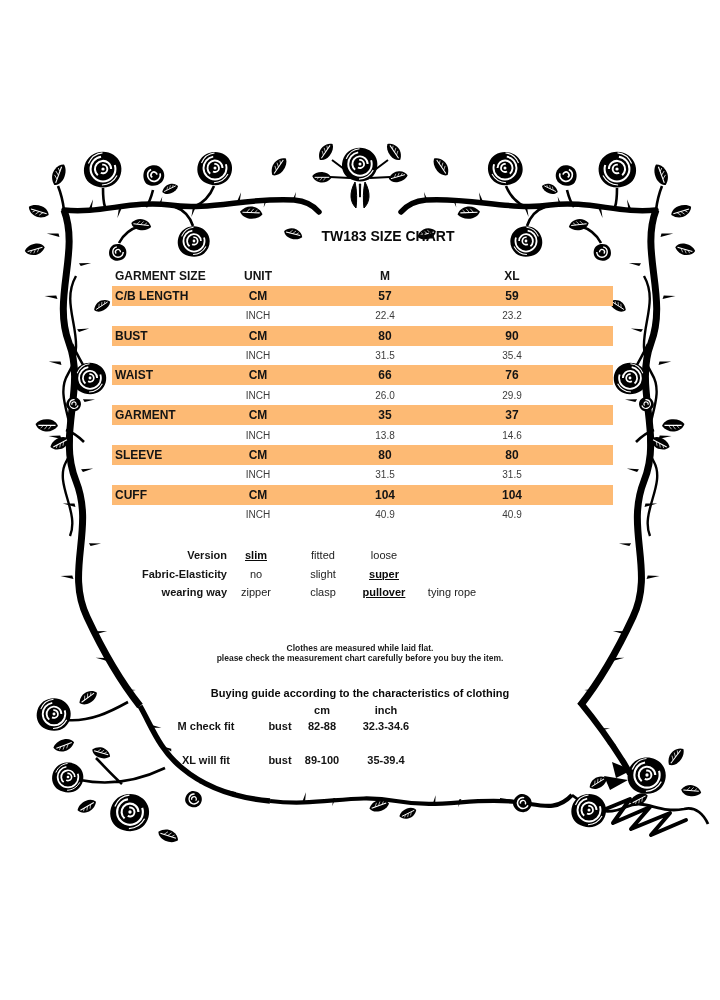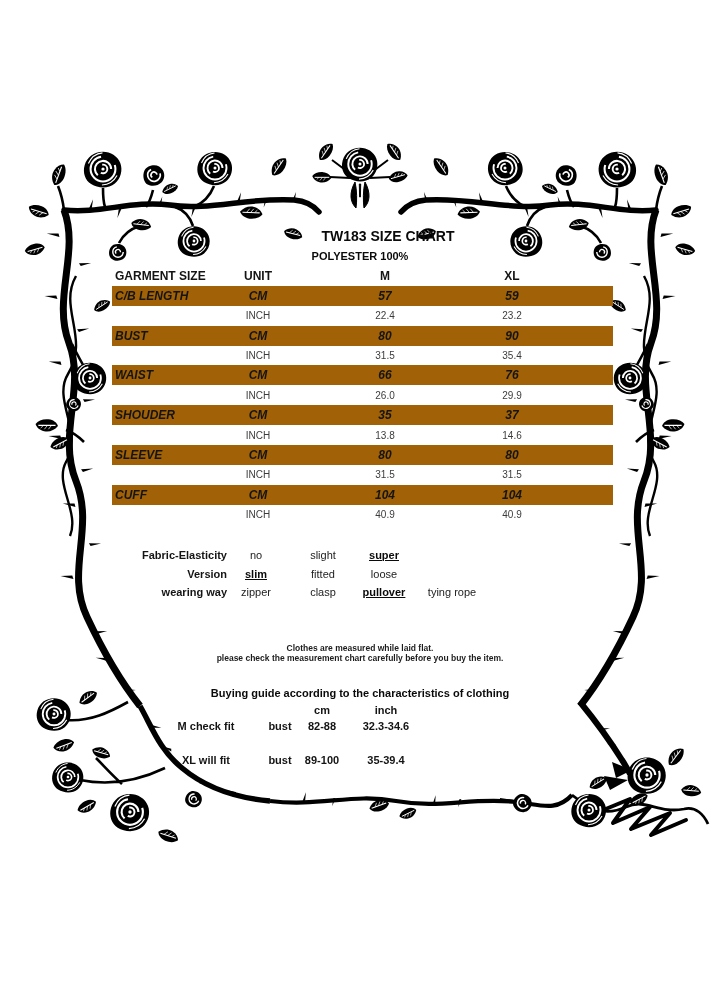--- a/index.html
+++ b/index.html
@@ -8,21 +8,21 @@
   .border-svg{position:absolute;left:0;top:0;z-index:0;}
   .content{position:absolute;left:0;top:0;width:720px;height:1000px;z-index:1;}
 
   .page-title{position:absolute;top:228px;left:0;width:720px;text-align:center;
               font-size:14px;font-weight:700;color:#0a0a0a;padding-left:28px;}
   .page-subtitle{position:absolute;top:250px;left:0;width:720px;text-align:center;
               font-size:11px;font-weight:700;color:#0a0a0a;}
 
   .size-table{position:absolute;top:266px;left:112px;width:501px;}
   .trow{display:grid;grid-template-columns:104px 84px 170px 84px 1fr;height:19.9px;align-items:center;}
-  .trow.shaded{background:#a16207;font-style:italic;}
+  .trow.shaded{background:#fdba74;}
   .trow .c0{text-align:left;padding-left:3px;}
   .trow .cc{text-align:center;}
   .trow.head,.trow.cm-row{font-size:12px;font-weight:700;color:#141414;}
   .trow.inch-row{font-size:10px;font-weight:400;color:#3c3c3c;}
 
   .attr-table{position:absolute;top:546px;left:112px;width:390px;}
   .arow{display:grid;grid-template-columns:115px 58px 76px 46px 90px;height:18.6px;
         align-items:center;font-size:11px;}
   .arow .alabel{text-align:right;font-weight:700;color:#141414;}
   .arow .aopt{text-align:center;font-weight:400;color:#222;white-space:nowrap;}
@@ -179,21 +179,20 @@
     <use href="#leaf" transform="translate(639,799) rotate(160) scale(0.85)"></use>
     <use href="#leaf" transform="translate(691,791) rotate(12) scale(0.9)"></use>
     <use href="#thorn" transform="translate(600,727) rotate(40)"></use>
     <use href="#thorn" transform="translate(615,748) rotate(-120) scale(0.9)"></use>
   </g>
 </svg>
 
 <div class="content">
 
   <div class="page-title">TW183 SIZE CHART</div>
-  <div class="page-subtitle">POLYESTER 100%</div>
 
   <div class="size-table">
     <div class="trow head">
       <span class="c0">GARMENT SIZE</span>
       <span class="cc">UNIT</span>
       <span class="cc">M</span>
       <span class="cc">XL</span>
       <span></span>
     </div>
     <div class="trow cm-row shaded">
@@ -232,21 +231,21 @@
       <span></span>
     </div>
     <div class="trow inch-row">
       <span class="c0"></span>
       <span class="cc">INCH</span>
       <span class="cc">26.0</span>
       <span class="cc">29.9</span>
       <span></span>
     </div>
     <div class="trow cm-row shaded">
-      <span class="c0">SHOUDER</span>
+      <span class="c0">GARMENT</span>
       <span class="cc">CM</span>
       <span class="cc">35</span>
       <span class="cc">37</span>
       <span></span>
     </div>
     <div class="trow inch-row">
       <span class="c0"></span>
       <span class="cc">INCH</span>
       <span class="cc">13.8</span>
       <span class="cc">14.6</span>
@@ -276,35 +275,35 @@
     <div class="trow inch-row">
       <span class="c0"></span>
       <span class="cc">INCH</span>
       <span class="cc">40.9</span>
       <span class="cc">40.9</span>
       <span></span>
     </div>
   </div>
 
   <div class="attr-table">
+    <div class="arow">
+      <span class="alabel">Version</span>
+      <span class="aopt sel">slim</span>
+      <span class="aopt">fitted</span>
+      <span class="aopt">loose</span>
+      <span class="aopt"></span>
+    </div>
     <div class="arow">
       <span class="alabel">Fabric-Elasticity</span>
       <span class="aopt">no</span>
       <span class="aopt">slight</span>
       <span class="aopt sel">super</span>
       <span class="aopt"></span>
     </div>
     <div class="arow">
-      <span class="alabel">Version</span>
-      <span class="aopt sel">slim</span>
-      <span class="aopt">fitted</span>
-      <span class="aopt">loose</span>
-      <span class="aopt"></span>
-    </div>
-    <div class="arow">
       <span class="alabel">wearing way</span>
       <span class="aopt">zipper</span>
       <span class="aopt">clasp</span>
       <span class="aopt sel">pullover</span>
       <span class="aopt">tying rope</span>
     </div>
   </div>
 
   <div class="notes">
     <div>Clothes are measured while laid flat.</div>

